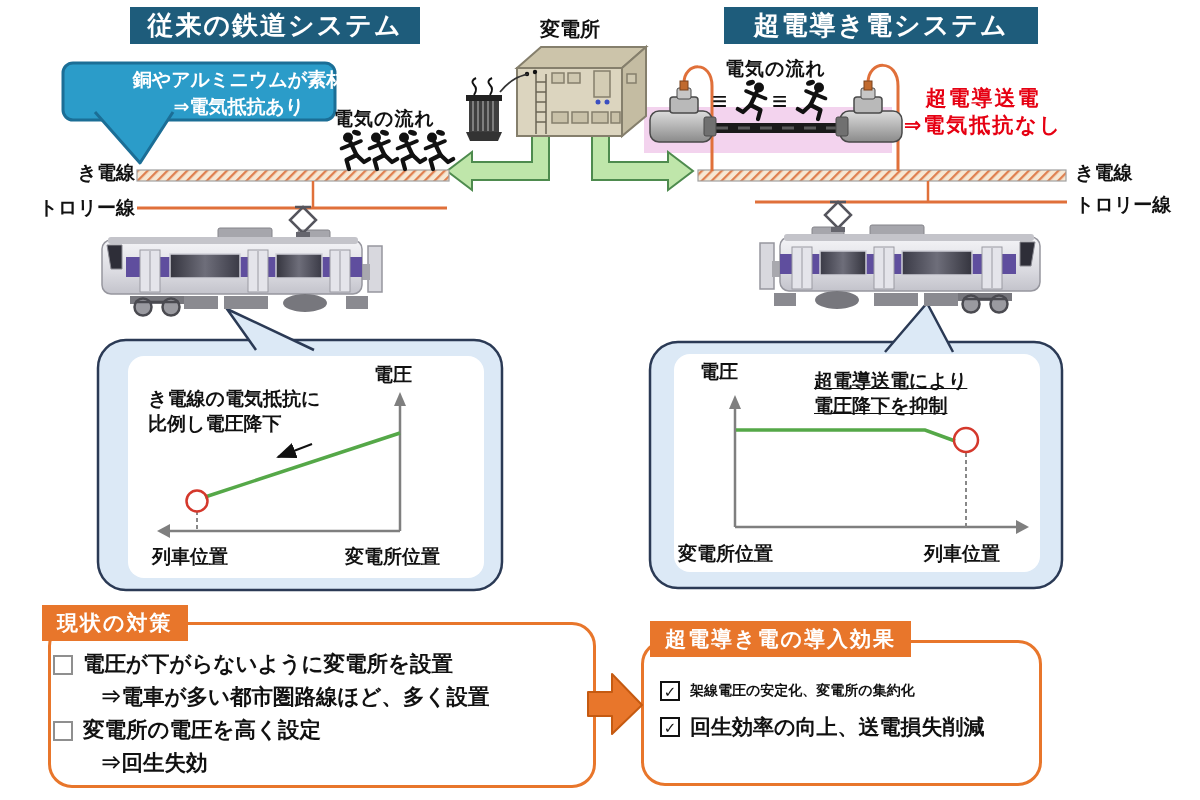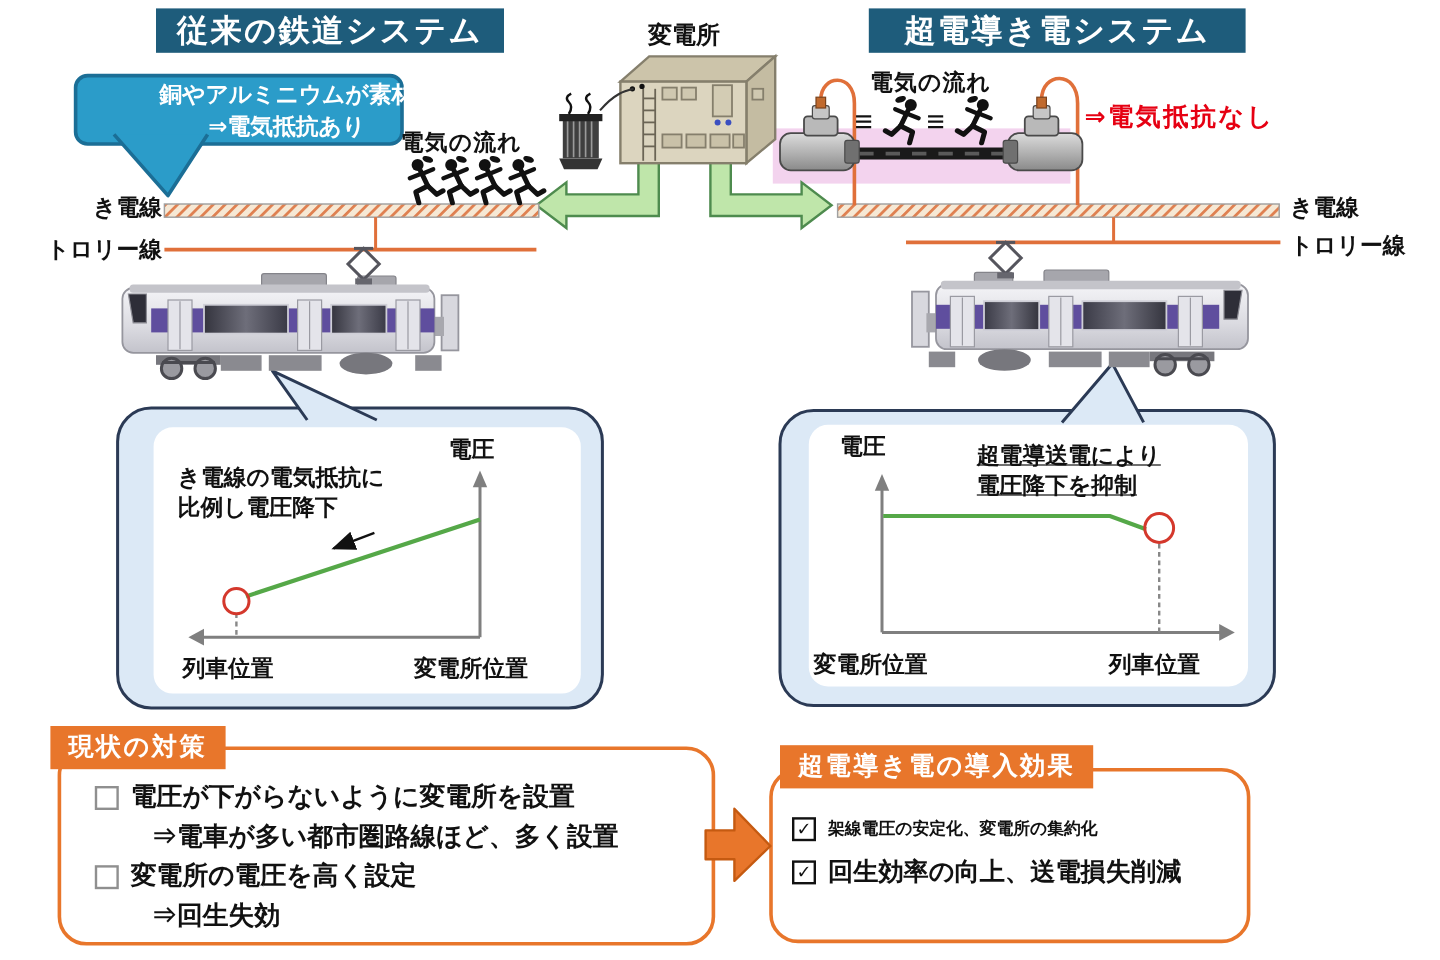--- a/index.html
+++ b/index.html
@@ -251,20 +251,21 @@
 
   <div class="lbl" style="left:334px;top:106px;font-size:19px;letter-spacing:1px;">電気の流れ</div>
   <div class="lbl" style="left:50px;top:160px;width:85px;text-align:right;font-size:19px;">き電線</div>
   <div class="lbl" style="left:22px;top:195px;width:113px;text-align:right;font-size:19px;">トロリー線</div>
 
   <div class="lbl" style="left:725px;top:56px;font-size:19px;letter-spacing:1px;">電気の流れ</div>
   <span class="speed" style="left:712px;top:88px;">≡</span>
   <span class="speed" style="left:772px;top:88px;">≡</span>
 
   <div class="rednote" style="left:878px;top:84px;width:210px;">
+    <div>超電導送電</div>
     <div>⇒電気抵抗なし</div>
   </div>
 
   <div class="lbl" style="left:1075px;top:160px;font-size:19px;">き電線</div>
   <div class="lbl" style="left:1075px;top:192px;font-size:19px;">トロリー線</div>
 
   <div class="lbl" style="left:374px;top:362px;font-size:19px;">電圧</div>
   <div class="lbl chart-ann" style="left:148px;top:386px;font-size:19px;">
     <div>き電線の電気抵抗に</div>
     <div>比例し電圧降下</div>
@@ -273,21 +274,21 @@
   <div class="lbl" style="left:345px;top:544px;font-size:19px;">変電所位置</div>
 
   <div class="lbl" style="left:700px;top:359px;font-size:19px;">電圧</div>
   <div class="lbl chart-ann" style="left:814px;top:368px;font-size:19px;text-decoration:underline;">
     <div>超電導送電により</div>
     <div>電圧降下を抑制</div>
   </div>
   <div class="lbl" style="left:678px;top:541px;font-size:19px;">変電所位置</div>
   <div class="lbl" style="left:924px;top:541px;font-size:19px;">列車位置</div>
 
-  <div class="obox" style="left:48px;top:622px;width:548px;height:166px;padding:24px 8px 0 28px;">
+  <div class="obox" style="left:48px;top:622px;width:548px;height:166px;padding:24px 8px 0 2px;">
     <div class="boxrow">
       <span class="cb"></span>
       <span class="rowtext">電圧が下がらないように変電所を設置</span>
     </div>
     <div class="boxrow indent">
       <span class="rowtext">⇒電車が多い都市圏路線ほど、多く設置</span>
     </div>
     <div class="boxrow">
       <span class="cb"></span>
       <span class="rowtext">変電所の電圧を高く設定</span>

